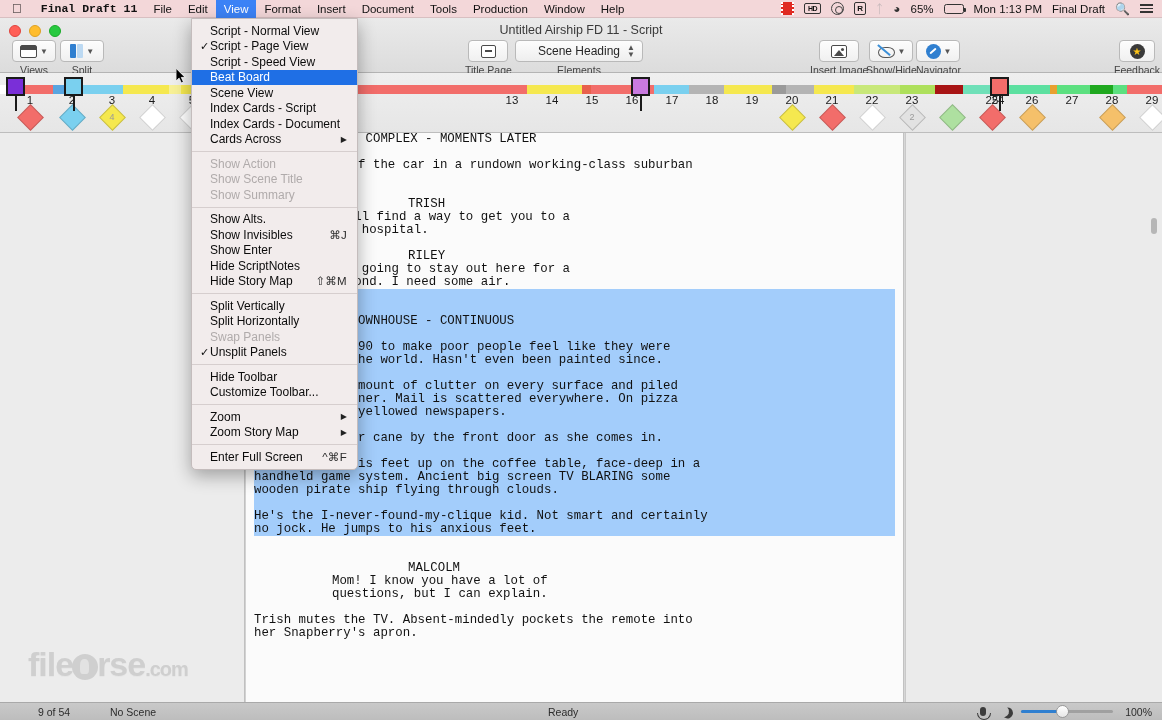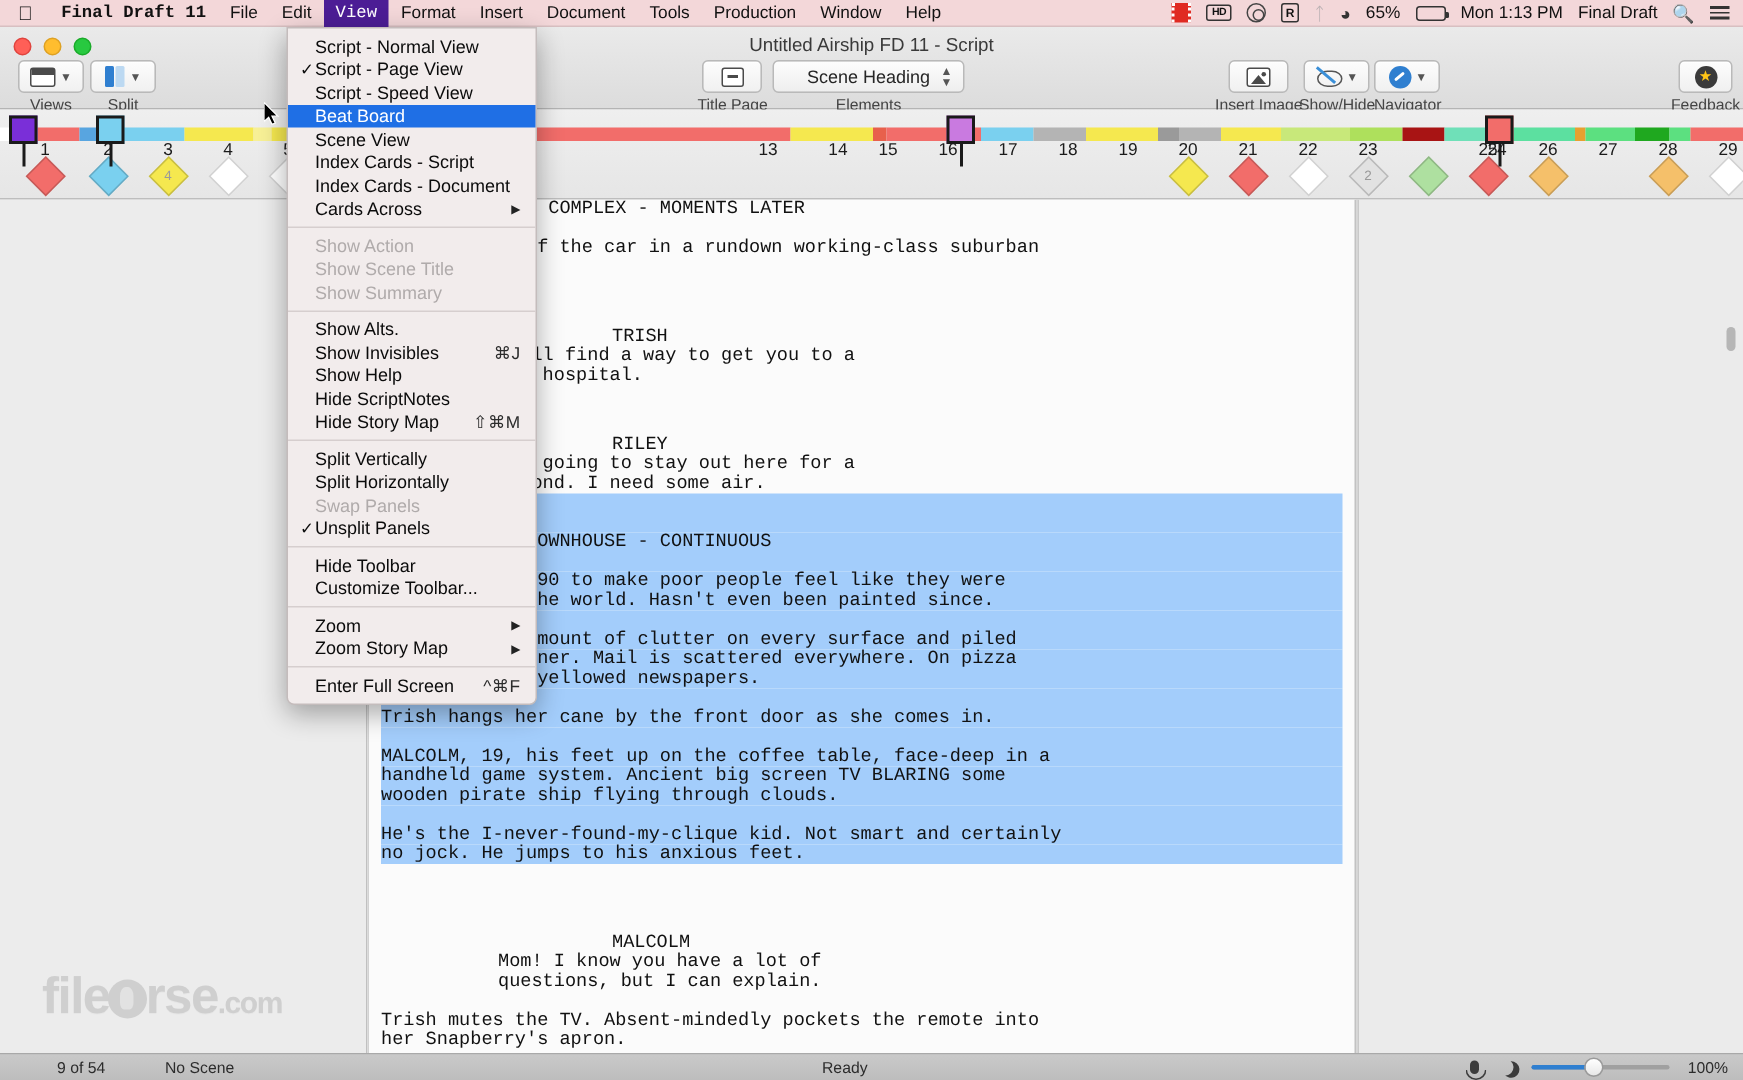--- a/index.html
+++ b/index.html
@@ -16,21 +16,21 @@
     width: 1162px; height: 18px;
     background: #f3d7d9;
     display: flex; align-items: center;
     font-size: 11.5px; color: #111;
     border-bottom: 1px solid #d8bfc1;
     z-index: 60;
   }
   .mb-apple { padding: 0 11px 0 12px; font-size: 13px; line-height: 1; }
   .mb-item { padding: 2px 8px; line-height: 14px; white-space: nowrap; }
   .mb-item.bold { font-weight: bold; font-family: Liberation Mono, monospace; }
-  .mb-item.active { background: #4c1d95; color: #fff; font-family: Liberation Mono, monospace; }
+  .mb-item.active { background: #3b82f6; color: #fff; }
   .mb-right { margin-left: auto; display: flex; align-items: center; gap: 10px; padding-right: 9px; }
   .mb-ic { display: inline-flex; align-items: center; justify-content: center; }
   .film-ic { width: 13px; height: 13px; background: #e02a22; border-left: 2px dotted #fff; border-right: 2px dotted #fff; }
   .hd-ic { width: 17px; height: 11px; border: 1.4px solid #333; border-radius: 2px; font-size: 7px; font-weight: bold;
            display: flex; align-items: center; justify-content: center; letter-spacing: -0.5px; }
   .cc-ic { width: 13px; height: 13px; border: 1.5px solid #444; border-radius: 50%; position: relative; }
   .cc-ic:after { content:''; position: absolute; left: 2.5px; top: 2.5px; width: 6px; height: 6px; border: 1.2px solid #444; border-radius: 50%; }
   .rec-ic { width: 12px; height: 13px; border: 1.5px solid #333; border-radius: 2px; font-size: 8px; font-weight: bold;
             display:flex; align-items:center; justify-content:center; }
   .bt-ic { font-size: 12px; color: #b9b0b2; }
@@ -123,21 +123,21 @@
     background: #fbfbfb; border-left: 1px solid #d2d2d2; border-right: 1px solid #c2c2c2;
     font-family: "Liberation Mono", monospace; font-size: 12.4px; line-height: 13px; color: #111;
     overflow: hidden;
   }
   .rightpanel { position: absolute; left: 905px; top: 0; right: 0; height: 569px; background: #ebebeb; border-left: 1px solid #c9c9c9; }
   .scrollbar { position: absolute; right: 5px; top: 85px; width: 6px; height: 16px; background: #b6b6b6; border-radius: 3px; }
 
   .scr-block { padding: 0 8px; }
   .ln { white-space: pre; height: 13px; }
   .sel { background: #a3cdfb; }
-  .ind-char { padding-left: 154px; margin-top: 20px; }
+  .ind-char { padding-left: 154px; }
   .ind-dial { padding-left: 78px; }
 
   
   .watermark {
     position: absolute; left: 28px; bottom: 18px;
     font-size: 34px; font-weight: bold; color: #cfcfcf;
     letter-spacing: -1px; text-shadow: 0 1px 0 #e6e6e6;
     user-select: none;
   }
   .watermark .dotcom { font-size: 20px; }
@@ -344,21 +344,21 @@
         <div class="sm-num" style="left: 99px;">3</div>
         <div class="diamond" style="left: 102.5px; background: rgb(245, 232, 79);"></div>
         <div class="diamond-lbl" style="left: 102.5px;">4</div>
         <div class="sm-num" style="left: 139px;">4</div>
         <div class="diamond" style="left: 142.5px; background: rgb(255, 255, 255);"></div>
         <div class="sm-num" style="left: 179px;">5</div>
         <div class="diamond" style="left: 182.5px; background: rgb(255, 255, 255);"></div>
         <div class="sm-num" style="left: 219px;">6</div>
         <div class="diamond" style="left: 222.5px; background: rgb(242, 109, 106);"></div>
         <div class="sm-num" style="left: 499px;">13</div>
-        <div class="sm-num" style="left: 539px; text-align: right;">14</div>
+        <div class="sm-num" style="left: 539px;">14</div>
         <div class="sm-num" style="left: 579px;">15</div>
         <div class="sm-num" style="left: 619px;">16</div>
         <div class="sm-num" style="left: 659px;">17</div>
         <div class="sm-num" style="left: 699px;">18</div>
         <div class="sm-num" style="left: 739px;">19</div>
         <div class="sm-num" style="left: 779px;">20</div>
         <div class="diamond" style="left: 782.5px; background: rgb(245, 232, 79);"></div>
         <div class="sm-num" style="left: 819px;">21</div>
         <div class="diamond" style="left: 822.5px; background: rgb(242, 109, 106);"></div>
         <div class="sm-num" style="left: 859px;">22</div>
@@ -514,21 +514,21 @@
       <span class="chk"></span>
       <span class="txt">Show Alts.</span>
     </div>
     <div class="mi">
       <span class="chk"></span>
       <span class="txt">Show Invisibles</span>
       <span class="key">⌘J</span>
     </div>
     <div class="mi">
       <span class="chk"></span>
-      <span class="txt">Show Help</span>
+      <span class="txt">Show Enter</span>
     </div>
     <div class="mi">
       <span class="chk"></span>
       <span class="txt">Hide ScriptNotes</span>
     </div>
     <div class="mi">
       <span class="chk"></span>
       <span class="txt">Hide Story Map</span>
       <span class="key">⇧⌘M</span>
     </div>

